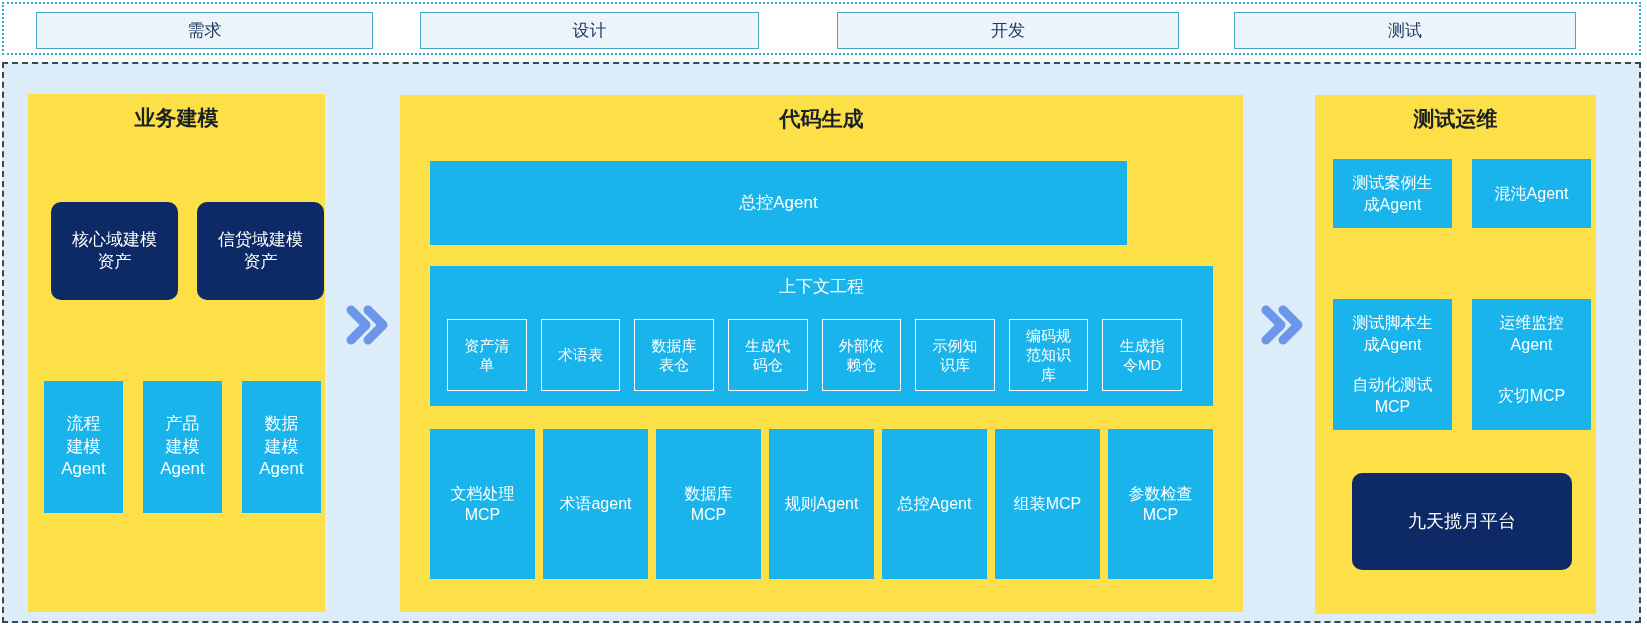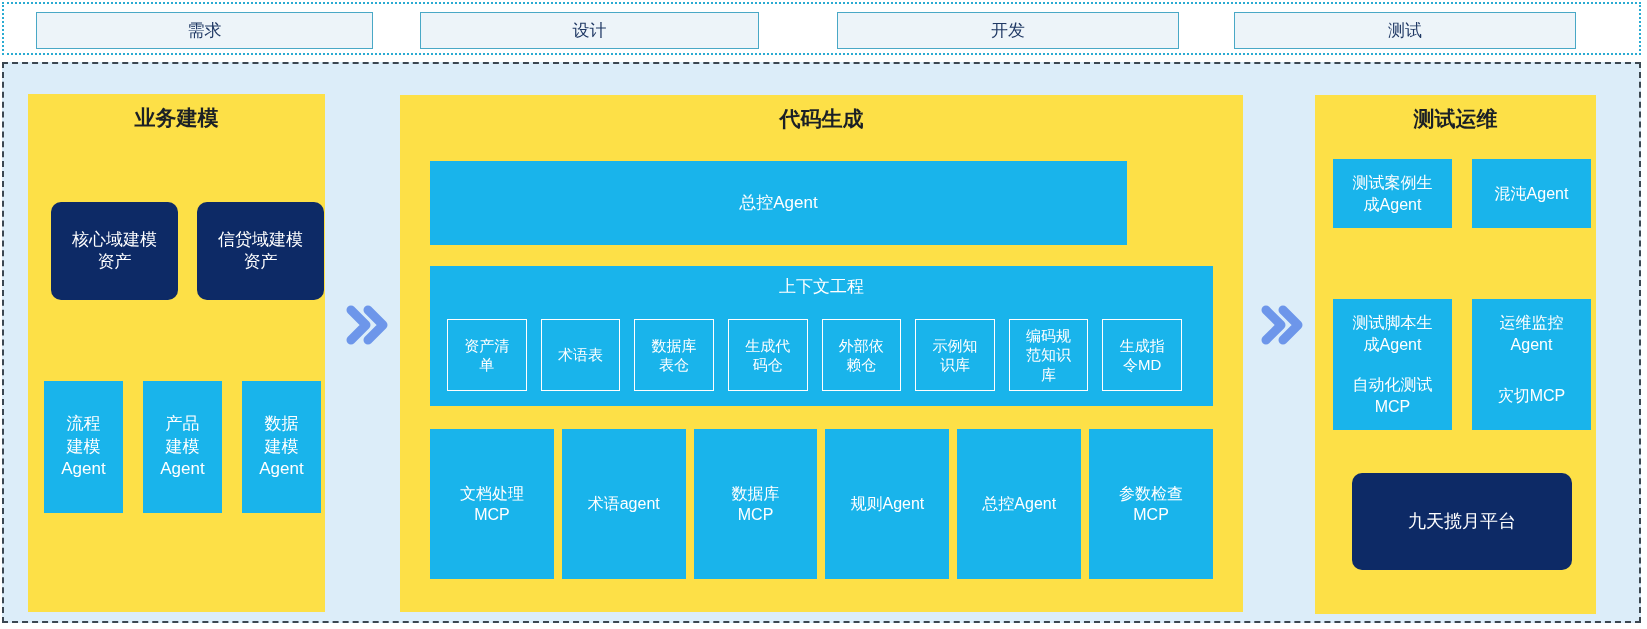--- a/index.html
+++ b/index.html
@@ -158,20 +158,21 @@
         </div>
       </div>
       <div class="tools-row">
         <div class="box cyan tool-box">文档处理
 MCP</div>
         <div class="box cyan tool-box">术语agent</div>
         <div class="box cyan tool-box">数据库
 MCP</div>
         <div class="box cyan tool-box">规则Agent</div>
         <div class="box cyan tool-box">总控Agent</div>
+        <div class="box cyan tool-box">组装MCP</div>
         <div class="box cyan tool-box">参数检查
 MCP</div>
       </div>
     </div>
 
     <svg class="flow-arrow arrow-2" viewBox="0 0 44 40">
       <polyline points="6,5 21,20 6,35" fill="none" stroke="#6d96ea" stroke-width="9" stroke-linecap="round" stroke-linejoin="round"></polyline>
       <polyline points="23,5 38,20 23,35" fill="none" stroke="#6d96ea" stroke-width="9" stroke-linecap="round" stroke-linejoin="round"></polyline>
     </svg>
 

